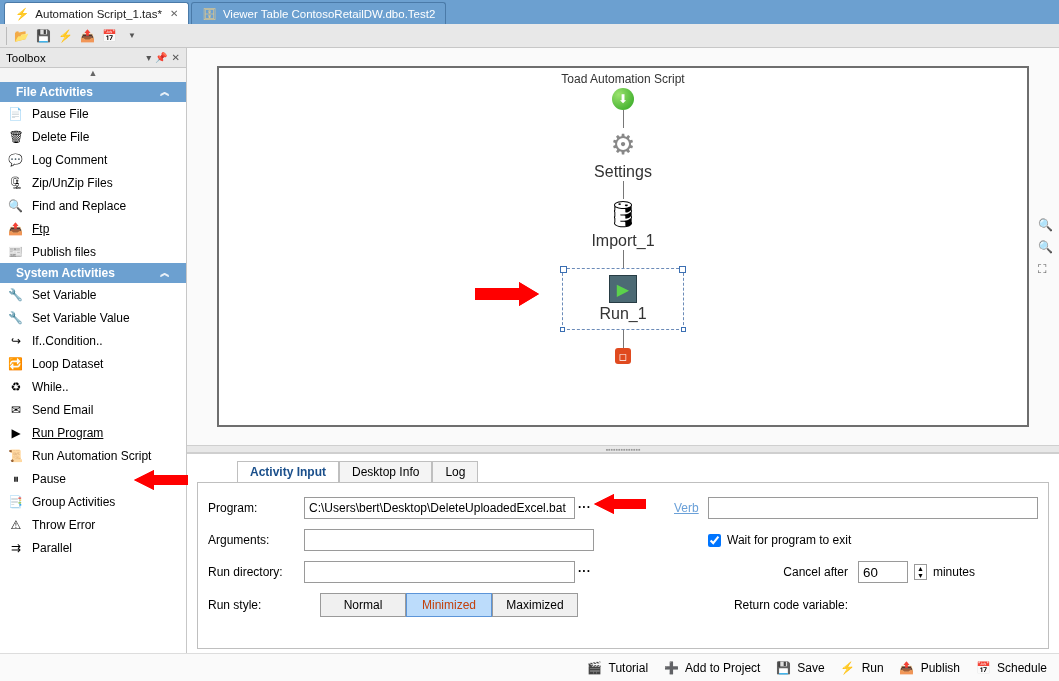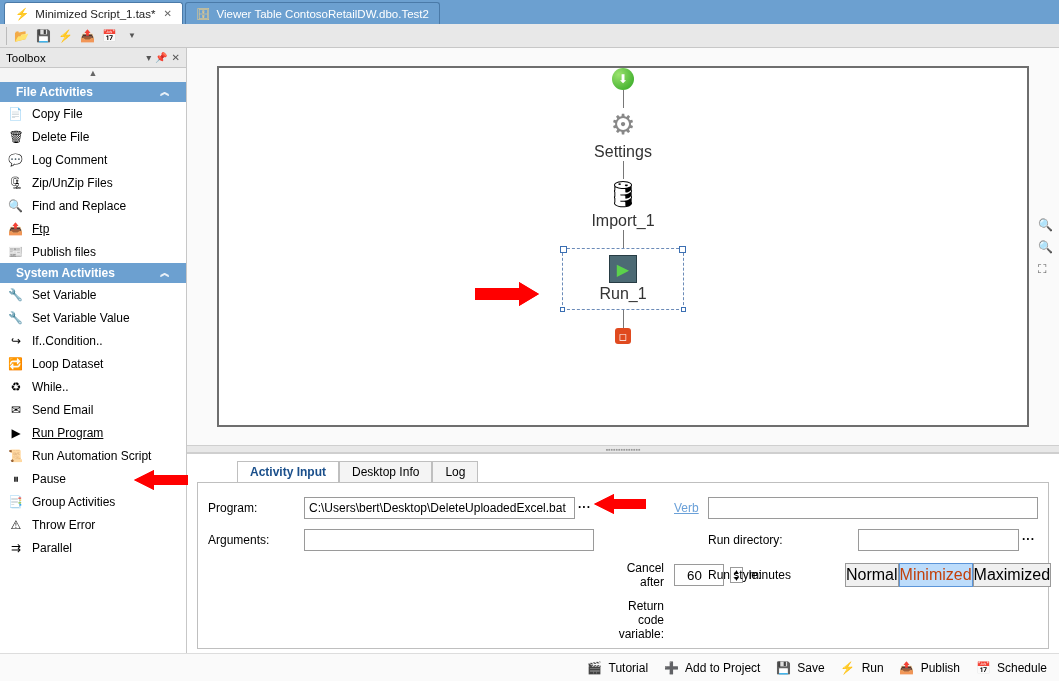--- a/index.html
+++ b/index.html
@@ -56,37 +56,37 @@
   
   .props { height: 200px; padding:6px 10px 4px; background:#fff; border-top:1px solid #cfcfcf; display:flex; flex-direction:column; }
   .ptabs { display:flex; gap:0; }
   .ptab { font-size:12px; padding:3px 12px; border:1px solid #bfbfbf; background:#f4f4f4; cursor:pointer; position:relative; top:1px; }
   .ptab.active { background:#fff; border-bottom:1px solid #fff; color:#1a4f8b; font-weight:600;margin-left:40px;}
   .proppane { border:1px solid #bfbfbf; flex:1; padding: 14px 10px 6px; position:relative;}
   .form { display:grid; grid-template-columns: 86px 290px 60px 24px 140px 180px; column-gap:10px; row-gap:10px; align-items:center; font-size:12px;}
   .form label { text-align:left; font-size:12px;}
   .tin { height:22px; border:1px solid #9a9a9a; padding:0 4px; font-size:12px; width:100%; }
   .btn3 { display:flex; gap:0; }
-  .btn3 button { height:24px; width:86px; font-size:16px; border:1px solid #9a9a9a; background:#f0f0f0; cursor:pointer; }
+  .btn3 button { height:24px; width:86px; font-size:12px; border:1px solid #9a9a9a; background:#f0f0f0; cursor:pointer; }
   .btn3 button.sel { background:#bcdcfb; border-color:#5b94d8; color:#c2410c;}
   .chk { display:flex; align-items:center; gap:6px; }
   .spin { display:flex; align-items:center; gap:6px;}
-  .spin input { width:50px; height:22px; border:1px solid #9a9a9a; text-align:left; padding:0 12px;}
+  .spin input { width:50px; height:22px; border:1px solid #9a9a9a; text-align:left; padding:0 4px;}
   .spin .ud { display:flex; flex-direction:column; font-size:7px; line-height:7px; border:1px solid #9a9a9a;}
   .spin .ud span { padding:0 2px; cursor:pointer;}
   .dots { font-weight:bold; letter-spacing:1px; padding:0 3px;}
   .footer-item { display:flex; align-items:center; gap:6px; cursor:pointer;}
 </style>
 </head>
 <body>
 
 <div class="tabstrip">
   <div class="tab active">
     <span style="color:#e0a000;">⚡</span>
-    <span>Minimized Script_1.tas*</span>
+    <span>Automation Script_1.tas*</span>
     <span class="close">✕</span>
   </div>
   <div class="tab inactive">
     <span style="color:#ffd27a;">🗄</span>
     <span>Viewer Table ContosoRetailDW.dbo.Test2</span>
   </div>
 </div>
 
 <div class="toolbar">
   <span class="sep"></span>
@@ -112,21 +112,21 @@
     <div class="toolbox-body">
       <div class="tbx-up">▲</div>
 
       <div class="tbx-section-h">
         <span>File Activities</span>
         <span class="chevron">︽</span>
       </div>
       <div>
         <div class="tbx-item">
             <span class="ico">📄</span>
-            <span>Copy File</span>
+            <span>Pause File</span>
           </div>
         <div class="tbx-item">
             <span class="ico">🗑</span>
             <span>Delete File</span>
           </div>
         <div class="tbx-item">
             <span class="ico">💬</span>
             <span>Log Comment</span>
           </div>
         <div class="tbx-item">
@@ -205,20 +205,21 @@
 
     <svg class="arrow-an" style="left:124px; top:466px;" width="70" height="28">
       <polygon points="10,14 30,4 30,9 64,9 64,19 30,19 30,24" fill="red"></polygon>
     </svg>
   </div>
 
   <div class="canvas-wrap">
 
     <div class="canvas">
       <div class="canvas-inner">
+        <div class="canvas-title">Toad Automation Script</div>
         <div class="flow">
           <div class="node-box">
             <div style="width:22px;height:22px;border-radius:50%;background:radial-gradient(circle at 30% 30%,#9be36e,#2ba31e);display:flex;align-items:center;justify-content:center;color:#fff;font-size:12px;">⬇</div>
           </div>
           <div class="vline"></div>
           <div class="node-box">
             <div style="font-size:28px;color:#888;">⚙</div>
             <span class="node-lbl">Settings</span>
           </div>
           <div class="vline"></div>
@@ -265,20 +266,24 @@
             <span class="dots">...</span>
           </div>
           <span></span>
           <label style="color:#6aa0d8;text-decoration:underline;">Verb</label>
           <div style="grid-column:5 / span 2;"><input class="tin" value="" style=""></div>
 
           <label>Arguments:</label>
           <input class="tin" value="" style="">
           <span></span>
             <span></span>
+          <div class="chk" style="grid-column:5 / span 2;">
+            <input type="checkbox" checked="" style="">
+            <span>Wait for program to exit</span>
+          </div>
 
           <label>Run directory:</label>
           <div style="display:flex;">
             <input class="tin" value="" style="">
             <span class="dots">...</span>
           </div>
           <span></span>
             <span></span>
           <label style="text-align:right;">Cancel after</label>
           <div class="spin">

